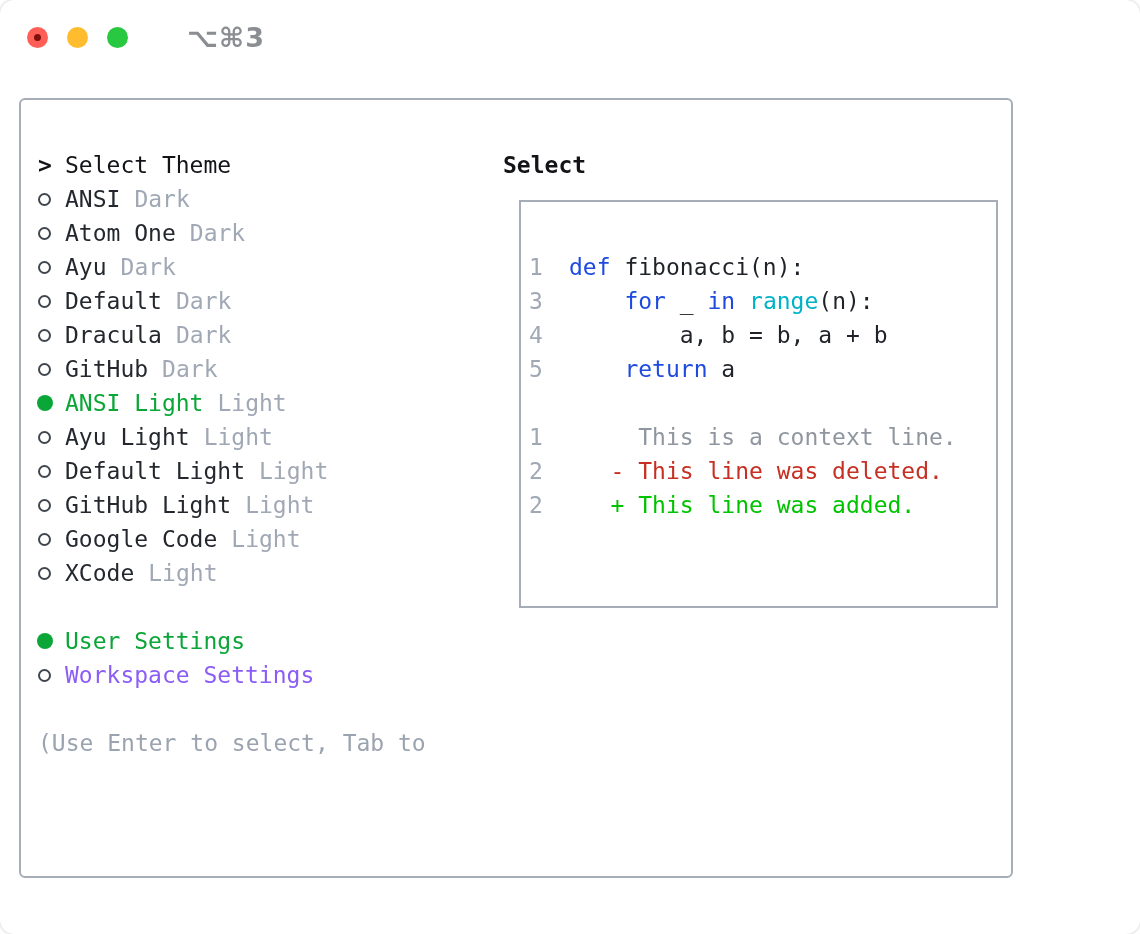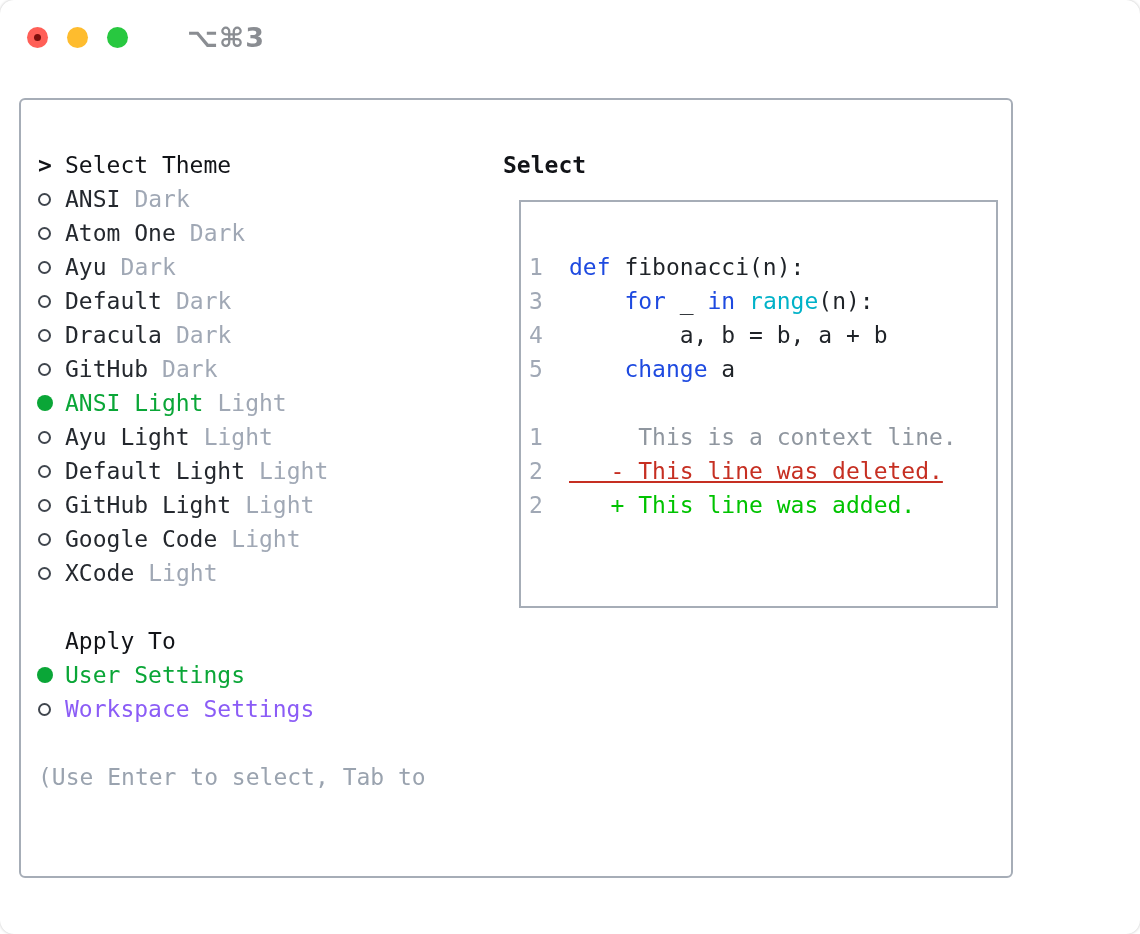--- a/index.html
+++ b/index.html
@@ -65,21 +65,21 @@
     border:2px solid #a6adb7; background:#ffffff;
     padding:48px 0 0 8px; overflow:hidden;
   }
   .pline { height:34px; line-height:34px; white-space:pre; }
   .ln { display:inline-block; width:40px; color:#a0a8b5; }
   .seg-fg  { color:#1f2328; }
   .seg-kw  { color:#1e4ae0; }
   .seg-fn  { color:#00b2c8; }
   .seg-num { color:#00c300; }
   .seg-ctx { color:#8f969f; }
-  .seg-del { color:#c62f22;text-decoration:underline; }
+  .seg-del { color:#c62f22; }
   .seg-add { color:#00c300; }
 </style>
 </head>
 <body>
 
 <div class="window">
 
   <div class="titlebar">
     <span class="dot dot-red">
         <span class="inner"></span>
@@ -106,40 +106,37 @@
           <div class="row selected"><span class="gutter"><span class="radio-filled"></span></span><span class="t-name">ANSI Light</span><span class="t-tag">Light</span></div>
           <div class="row"><span class="gutter"><span class="radio-empty"></span></span><span class="t-name">Ayu Light</span><span class="t-tag">Light</span></div>
           <div class="row"><span class="gutter"><span class="radio-empty"></span></span><span class="t-name">Default Light</span><span class="t-tag">Light</span></div>
           <div class="row"><span class="gutter"><span class="radio-empty"></span></span><span class="t-name">GitHub Light</span><span class="t-tag">Light</span></div>
           <div class="row"><span class="gutter"><span class="radio-empty"></span></span><span class="t-name">Google Code</span><span class="t-tag">Light</span></div>
           <div class="row"><span class="gutter"><span class="radio-empty"></span></span><span class="t-name">XCode</span><span class="t-tag">Light</span></div>
         </div>
 
       <div class="spacer"></div>
 
-      <div class="row apply-title">
-        <span>Apply To</span>
-      </div>
       <div id="apply-list">
           <div class="row selected"><span class="gutter"><span class="radio-filled"></span></span><span class="a-label">User Settings</span></div>
           <div class="row"><span class="gutter"><span class="radio-empty"></span></span><span class="a-label">Workspace Settings</span></div>
         </div>
 
       <div class="spacer"></div>
 
       <div class="hint">(Use Enter to select, Tab to</div>
     </div>
 
     <div class="right-col">
       <div class="preview-title">Select</div>
       <div class="preview-box" id="preview-box">
           <div class="pline"><span class="ln">1</span><span class="seg-kw">def</span><span class="seg-fg"> fibonacci(n):</span></div>
           <div class="pline"><span class="ln">3</span><span class="seg-fg">    </span><span class="seg-kw">for</span><span class="seg-fg"> _ </span><span class="seg-kw">in</span><span class="seg-fg"> </span><span class="seg-fn">range</span><span class="seg-fg">(n):</span></div>
           <div class="pline"><span class="ln">4</span><span class="seg-fg">        a, b = b, a + b</span></div>
-          <div class="pline"><span class="ln">5</span><span class="seg-fg">    </span><span class="seg-kw">change</span><span class="seg-fg"> a</span></div>
+          <div class="pline"><span class="ln">5</span><span class="seg-fg">    </span><span class="seg-kw">return</span><span class="seg-fg"> a</span></div>
           <div class="pline"><span class="ln"></span></div>
           <div class="pline"><span class="ln">1</span><span class="seg-ctx">     This is a context line.</span></div>
           <div class="pline"><span class="ln">2</span><span class="seg-del">   - This line was deleted.</span></div>
           <div class="pline"><span class="ln">2</span><span class="seg-add">   + This line was added.</span></div>
         </div>
     </div>
 
   </div>
 </div>
 

